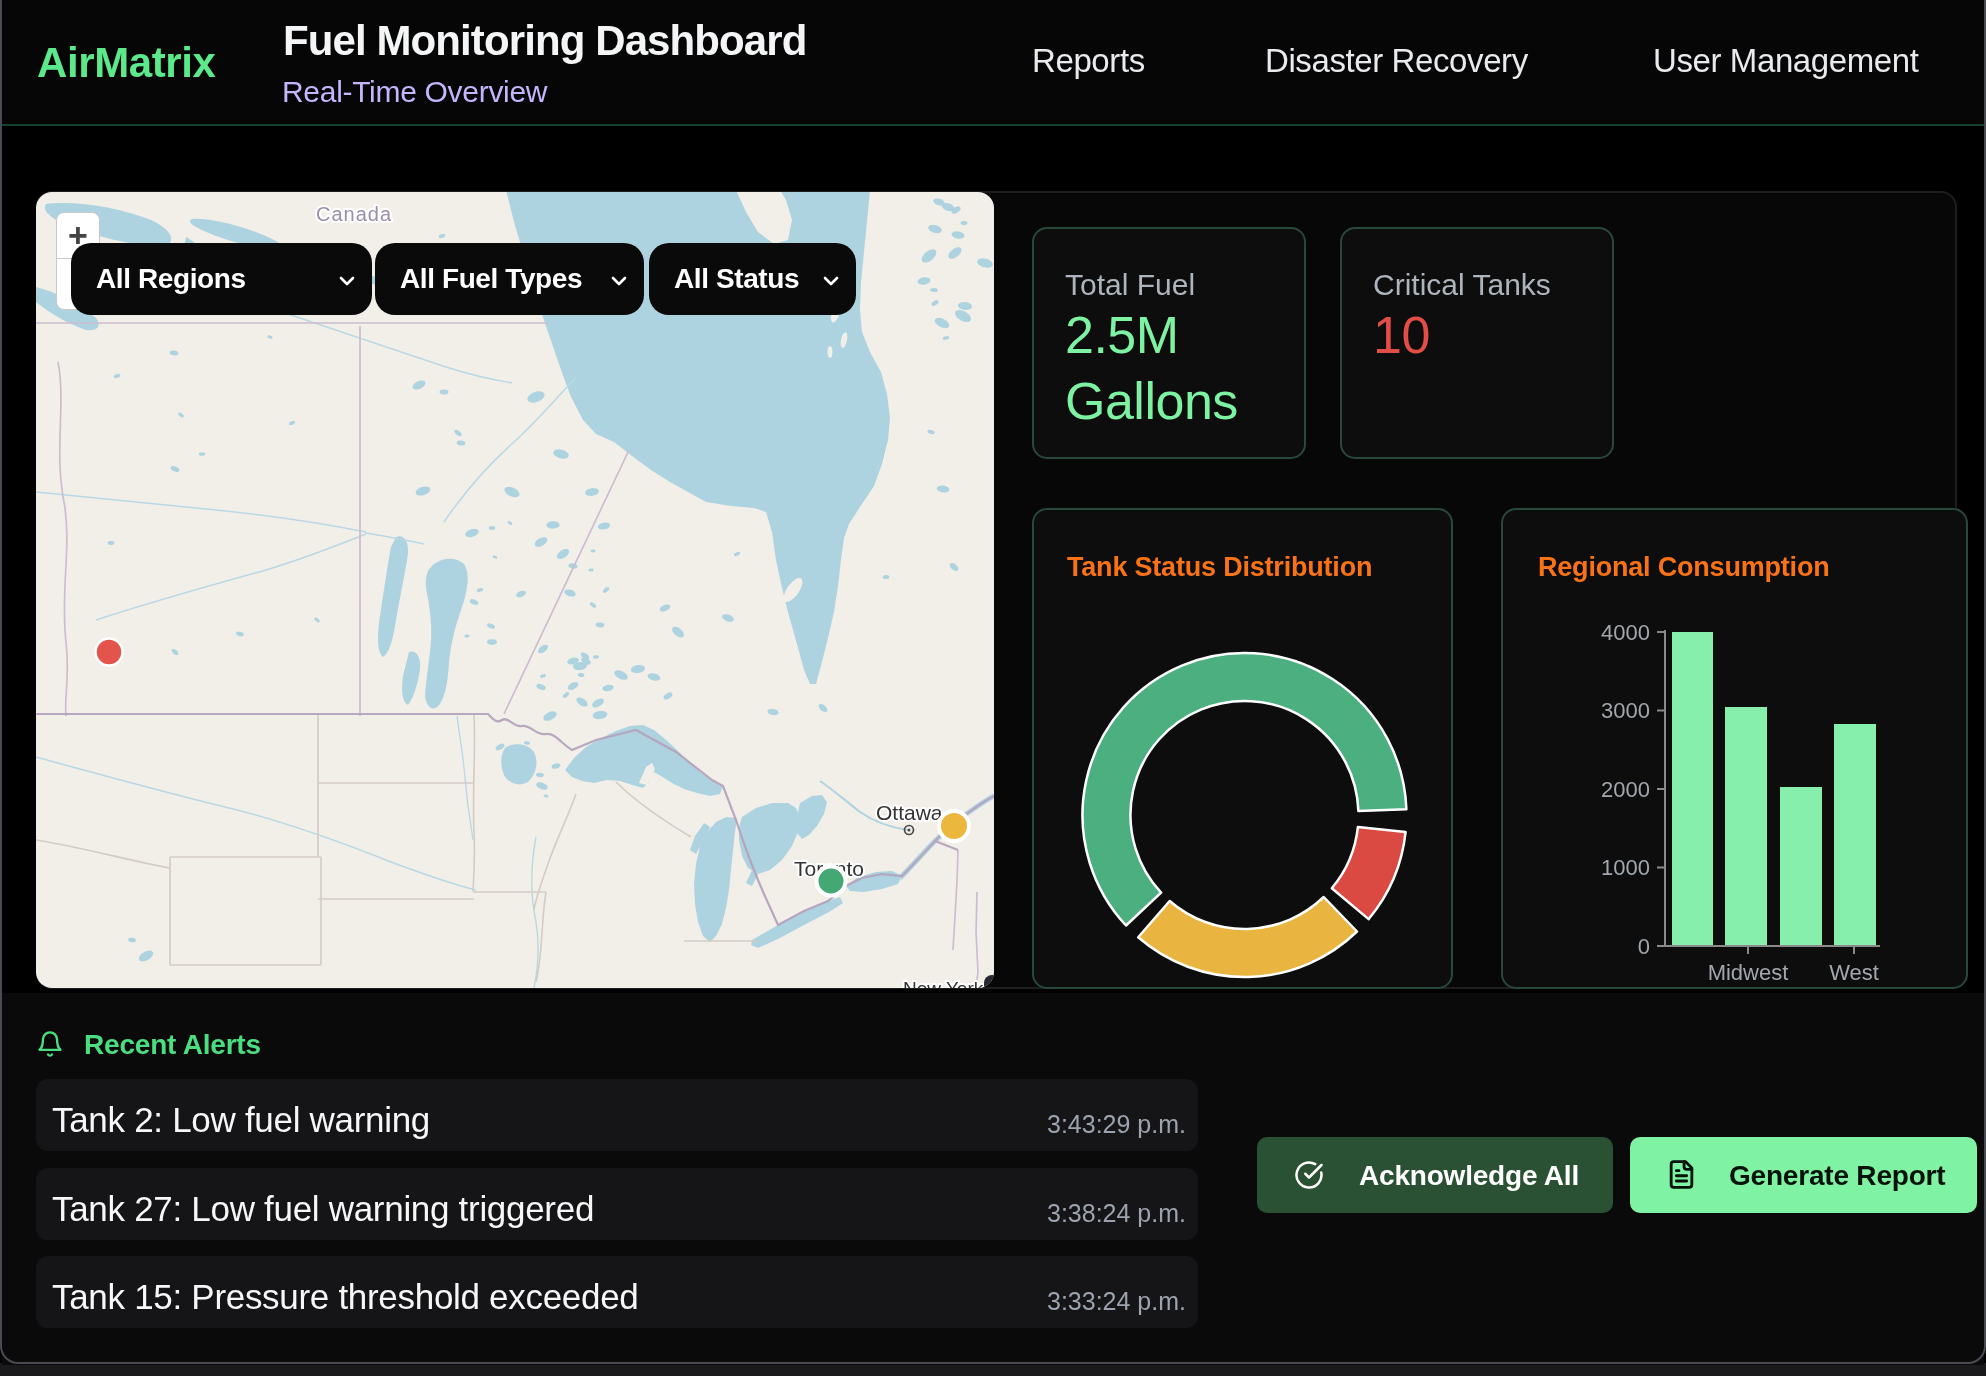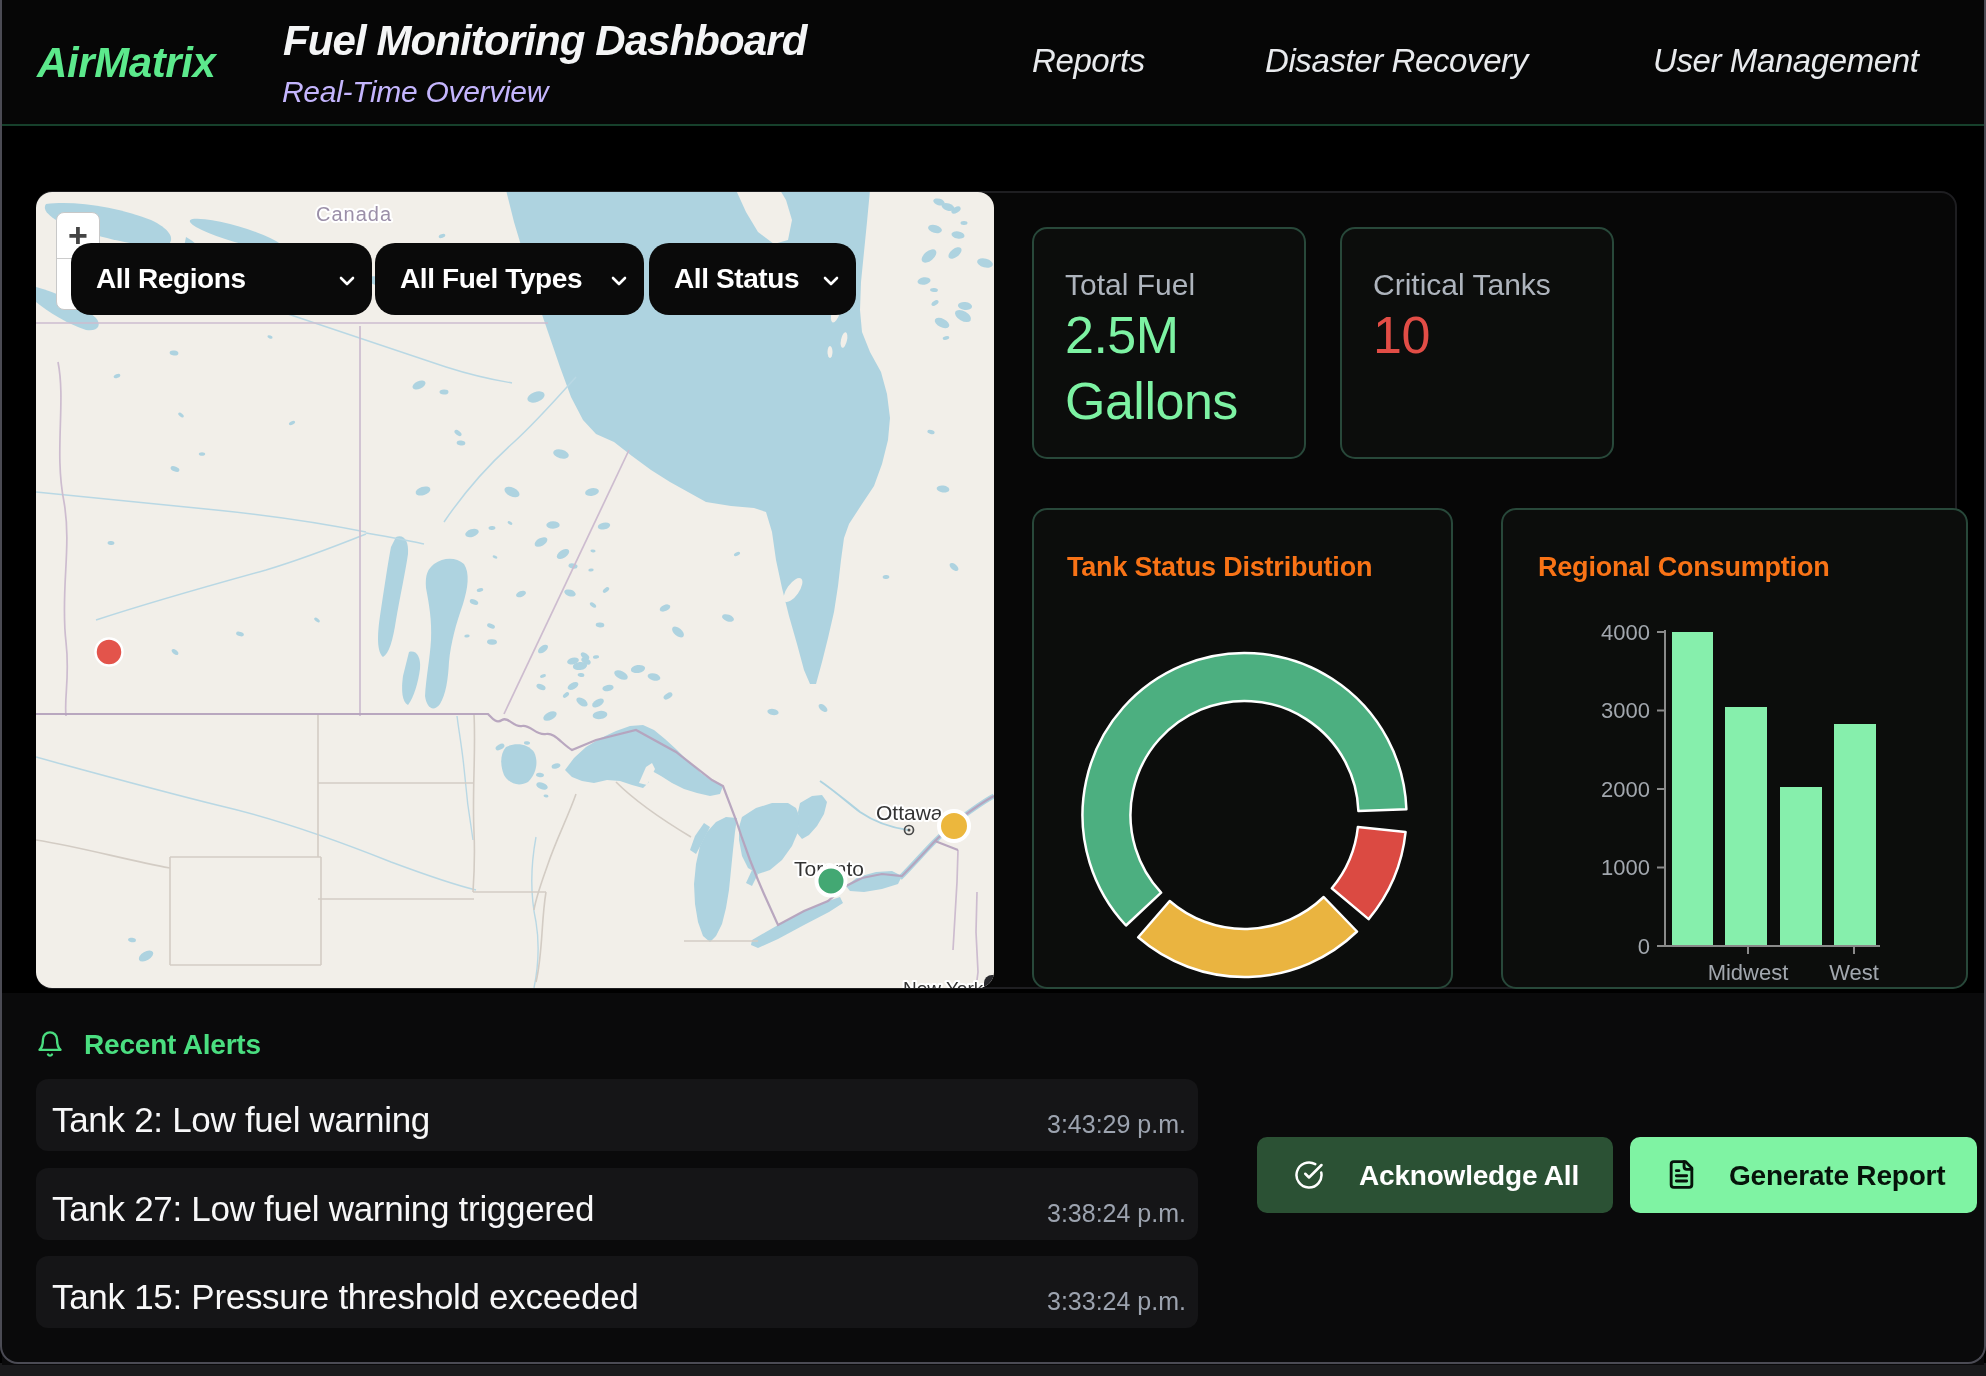--- a/index.html
+++ b/index.html
@@ -6,21 +6,21 @@
   html,body { width:1986px; height:1376px; background:#1a1a1c; overflow:hidden;
     font-family:"Liberation Sans", sans-serif; }
   .abs { position:absolute; }
   #win { position:absolute; left:0; top:0; width:1986px; height:1363px; background:#000; }
   #frame { position:absolute; left:0; top:-6px; width:1986px; height:1370px;
     border:2px solid #4b4b54; border-top:none; border-radius:0 0 18px 18px;
     pointer-events:none; z-index:90; }
 
   
   #header { position:absolute; left:2px; top:0; width:1982px; height:126px;
-    background:#060606; border-bottom:2px solid #16402b;font-style:italic; }
+    background:#060606; border-bottom:2px solid #16402b; }
   #logo { position:absolute; left:35px; top:42px; font-size:42px; font-weight:700;
     color:#5ce98c; letter-spacing:-0.4px; line-height:42px; }
   #title { position:absolute; left:281px; top:20px; font-size:42px; font-weight:700;
     color:#f4f5f6; letter-spacing:-0.9px; line-height:42px; }
   #subtitle { position:absolute; left:280px; top:77px; font-size:30px; color:#c4b5fd;
     letter-spacing:-0.3px; line-height:30px; }
   .nav { position:absolute; top:44px; font-size:33px; color:#e8eaed; letter-spacing:-0.4px; line-height:33px; }
 
   
   #mainpanel { position:absolute; left:36px; top:191px; width:1921px; height:798px;

